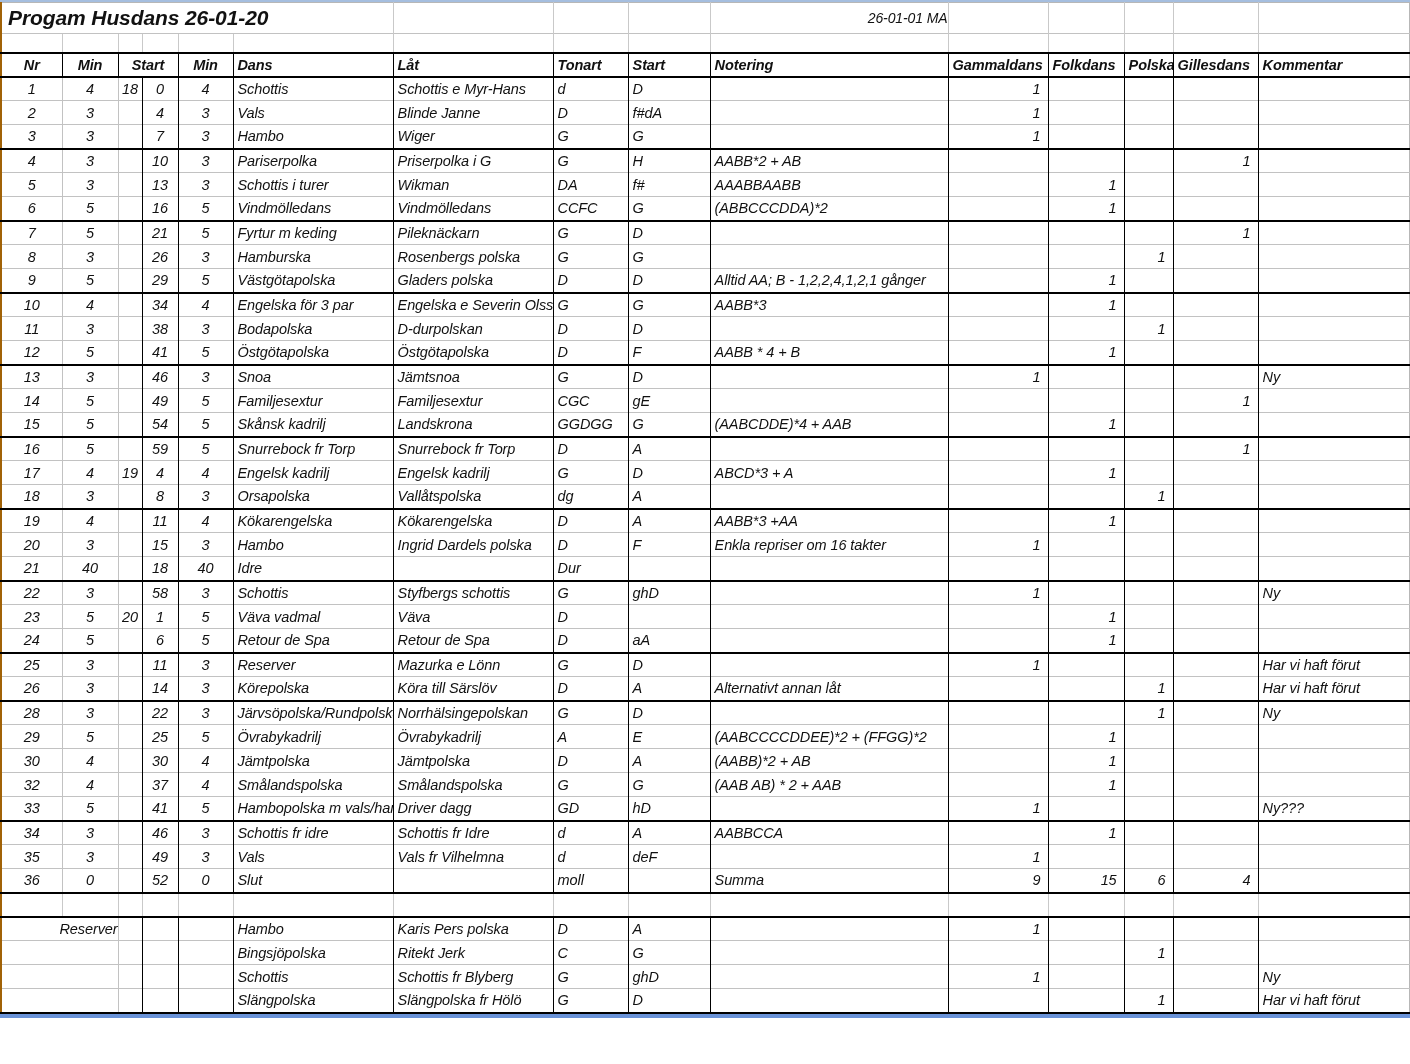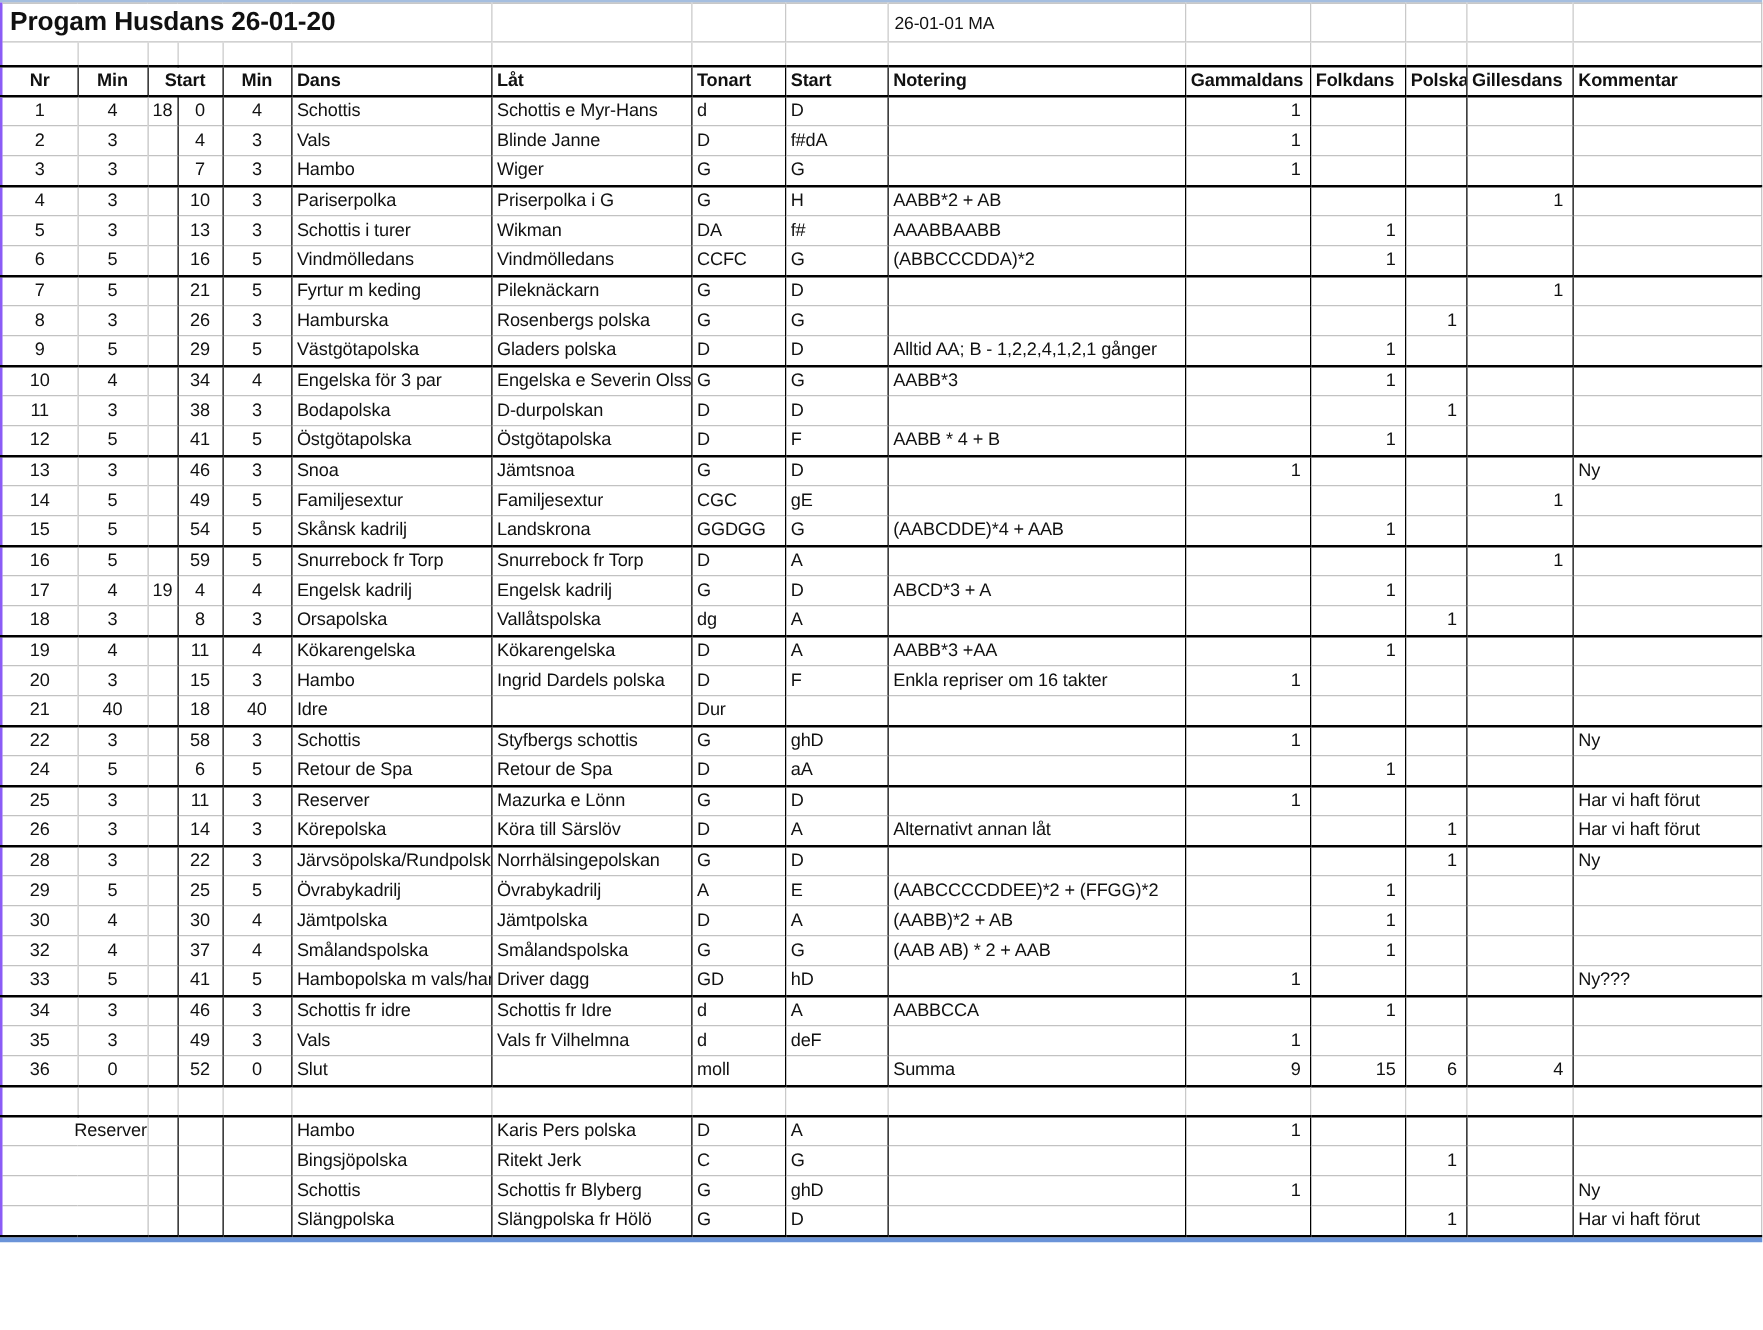--- a/index.html
+++ b/index.html
@@ -1,38 +1,38 @@
 <!DOCTYPE html>
 <html><head>
 <meta charset="utf-8">
 <style>
   html,body{margin:0;padding:0;background:#fff;}
   body{width:1410px;font-family:"Liberation Sans","DejaVu Sans",sans-serif;color:#111;}
   .win-strip-top{height:2px;background:#a5bedf;}
   .win-strip-bottom{height:4px;background:#6a93d8;}
   table{border-collapse:collapse;table-layout:fixed;width:1148px;
-        border-left:2px solid #8b5cf6;border-top:1px solid #b7b7b7;border-right:1px solid #b7b7b7;}
+        border-left:2px solid #a16207;border-top:1px solid #b7b7b7;border-right:1px solid #b7b7b7;font-style:italic;}
   td,th{border-left:1px solid #c2c2c2;border-top:1px solid #c2c2c2;
         overflow:hidden;white-space:nowrap;height:24px;box-sizing:border-box;
         font-size:14.5px;letter-spacing:-0.1px;vertical-align:middle;padding:0;}
   
   td.c3,td.c4,td.c5,td.c6,td.c7,td.c8,td.c9,td.c10,td.c11,td.c12,td.c13,td.c14{border-left-color:#000;}
   
   td.c0,td.c1,td.c2,td.c3,td.c4{text-align:center;}
   td.c5,td.c6,td.c7,td.c8,td.c9,td.c14{text-align:left;padding-left:4px;}
   td.c10,td.c11,td.c12,td.c13{text-align:right;padding-right:7px;}
   td.lbl{text-align:right;padding-left:20px;}
   
   th{border-left-color:#000;border-top:2px solid #000;border-bottom:2px solid #000;
      font-weight:bold;font-size:14.5px;}
   th.tl{text-align:left;padding-left:4px;}
   
   tr.title-row td{border-left-color:#c9c9c9;border-top:none;height:31px;}
   tr.title-row td.title-cell{font-size:21px;font-weight:bold;padding-left:6px;text-align:left;}
-  tr.title-row td.note-cell{font-size:14px;text-align:left;padding-left:5px;}
+  tr.title-row td.note-cell{font-size:14px;text-align:right;padding-left:5px;}
   tr.blank-row td{border-left-color:#c9c9c9;height:19px;}
   
   tr.grp td{border-top:2px solid #000;}
   
   tr.gap td{border-top:2px solid #000;border-left-color:#c9c9c9;}
   tr.reserve-first td{border-top:2px solid #000;}
   tr.reserve-last td{border-bottom:2px solid #000;}
 </style>
 </head>
 <body>
@@ -477,20 +477,37 @@
         <td class="c7">G</td>
         <td class="c8">ghD</td>
         <td class="c9"></td>
         <td class="c10">1</td>
         <td class="c11"></td>
         <td class="c12"></td>
         <td class="c13"></td>
         <td class="c14">Ny</td>
       </tr>
       <tr>
+        <td class="c0">23</td>
+        <td class="c1">5</td>
+        <td class="c2">20</td>
+        <td class="c3">1</td>
+        <td class="c4">5</td>
+        <td class="c5">Väva vadmal</td>
+        <td class="c6">Väva</td>
+        <td class="c7">D</td>
+        <td class="c8"></td>
+        <td class="c9"></td>
+        <td class="c10"></td>
+        <td class="c11">1</td>
+        <td class="c12"></td>
+        <td class="c13"></td>
+        <td class="c14"></td>
+      </tr>
+      <tr>
         <td class="c0">24</td>
         <td class="c1">5</td>
         <td class="c2"></td>
         <td class="c3">6</td>
         <td class="c4">5</td>
         <td class="c5">Retour de Spa</td>
         <td class="c6">Retour de Spa</td>
         <td class="c7">D</td>
         <td class="c8">aA</td>
         <td class="c9"></td>

